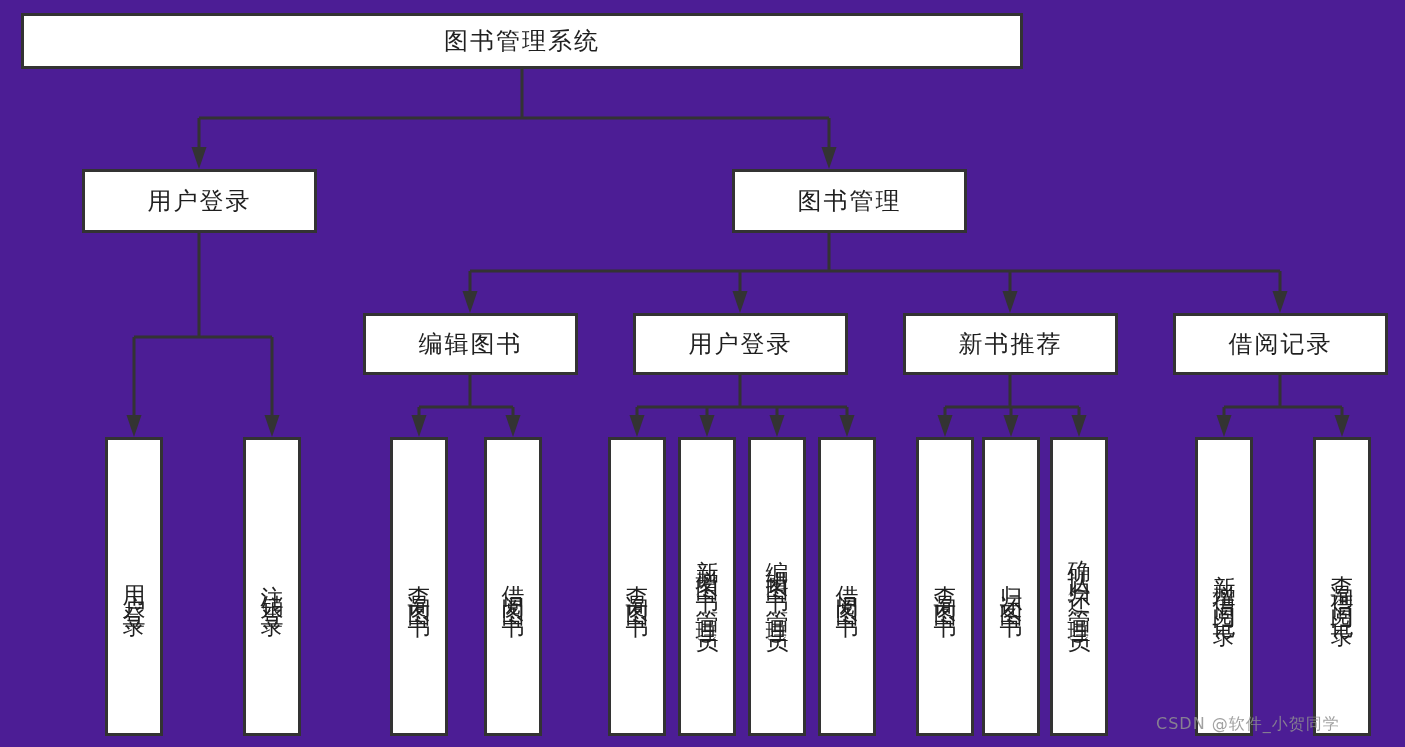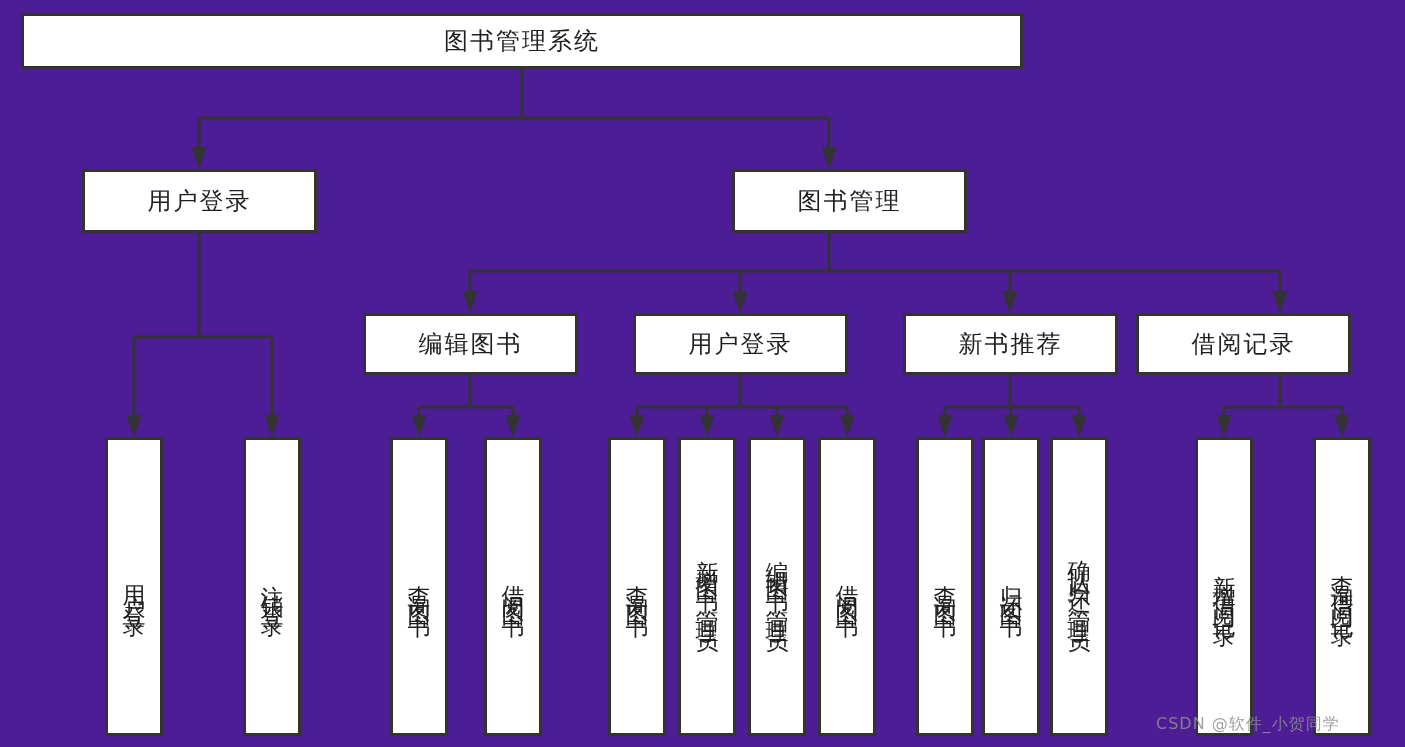--- a/index.html
+++ b/index.html
@@ -41,21 +41,21 @@
   .root-node { left: 21px; top: 13px; width: 1002px; height: 56px; }
   
   .lvl2 { top: 169px; width: 235px; height: 64px; }
   .n-login  { left: 82px; }
   .n-manage { left: 732px; }
   
   .lvl3 { top: 313px; width: 215px; height: 62px; }
   .n-sec0 { left: 363px; }
   .n-sec1 { left: 633px; }
   .n-sec2 { left: 903px; }
-  .n-sec3 { left: 1136px; }
+  .n-sec3 { left: 1173px; }
   
   .vbox { top: 437px; width: 58px; height: 299px; }
   .vlabel {
     writing-mode: vertical-rl;
     text-orientation: mixed;
     font-size: 23px;
     line-height: 1;
     letter-spacing: 10px;
     color: #1f1f1f;
     white-space: nowrap;

